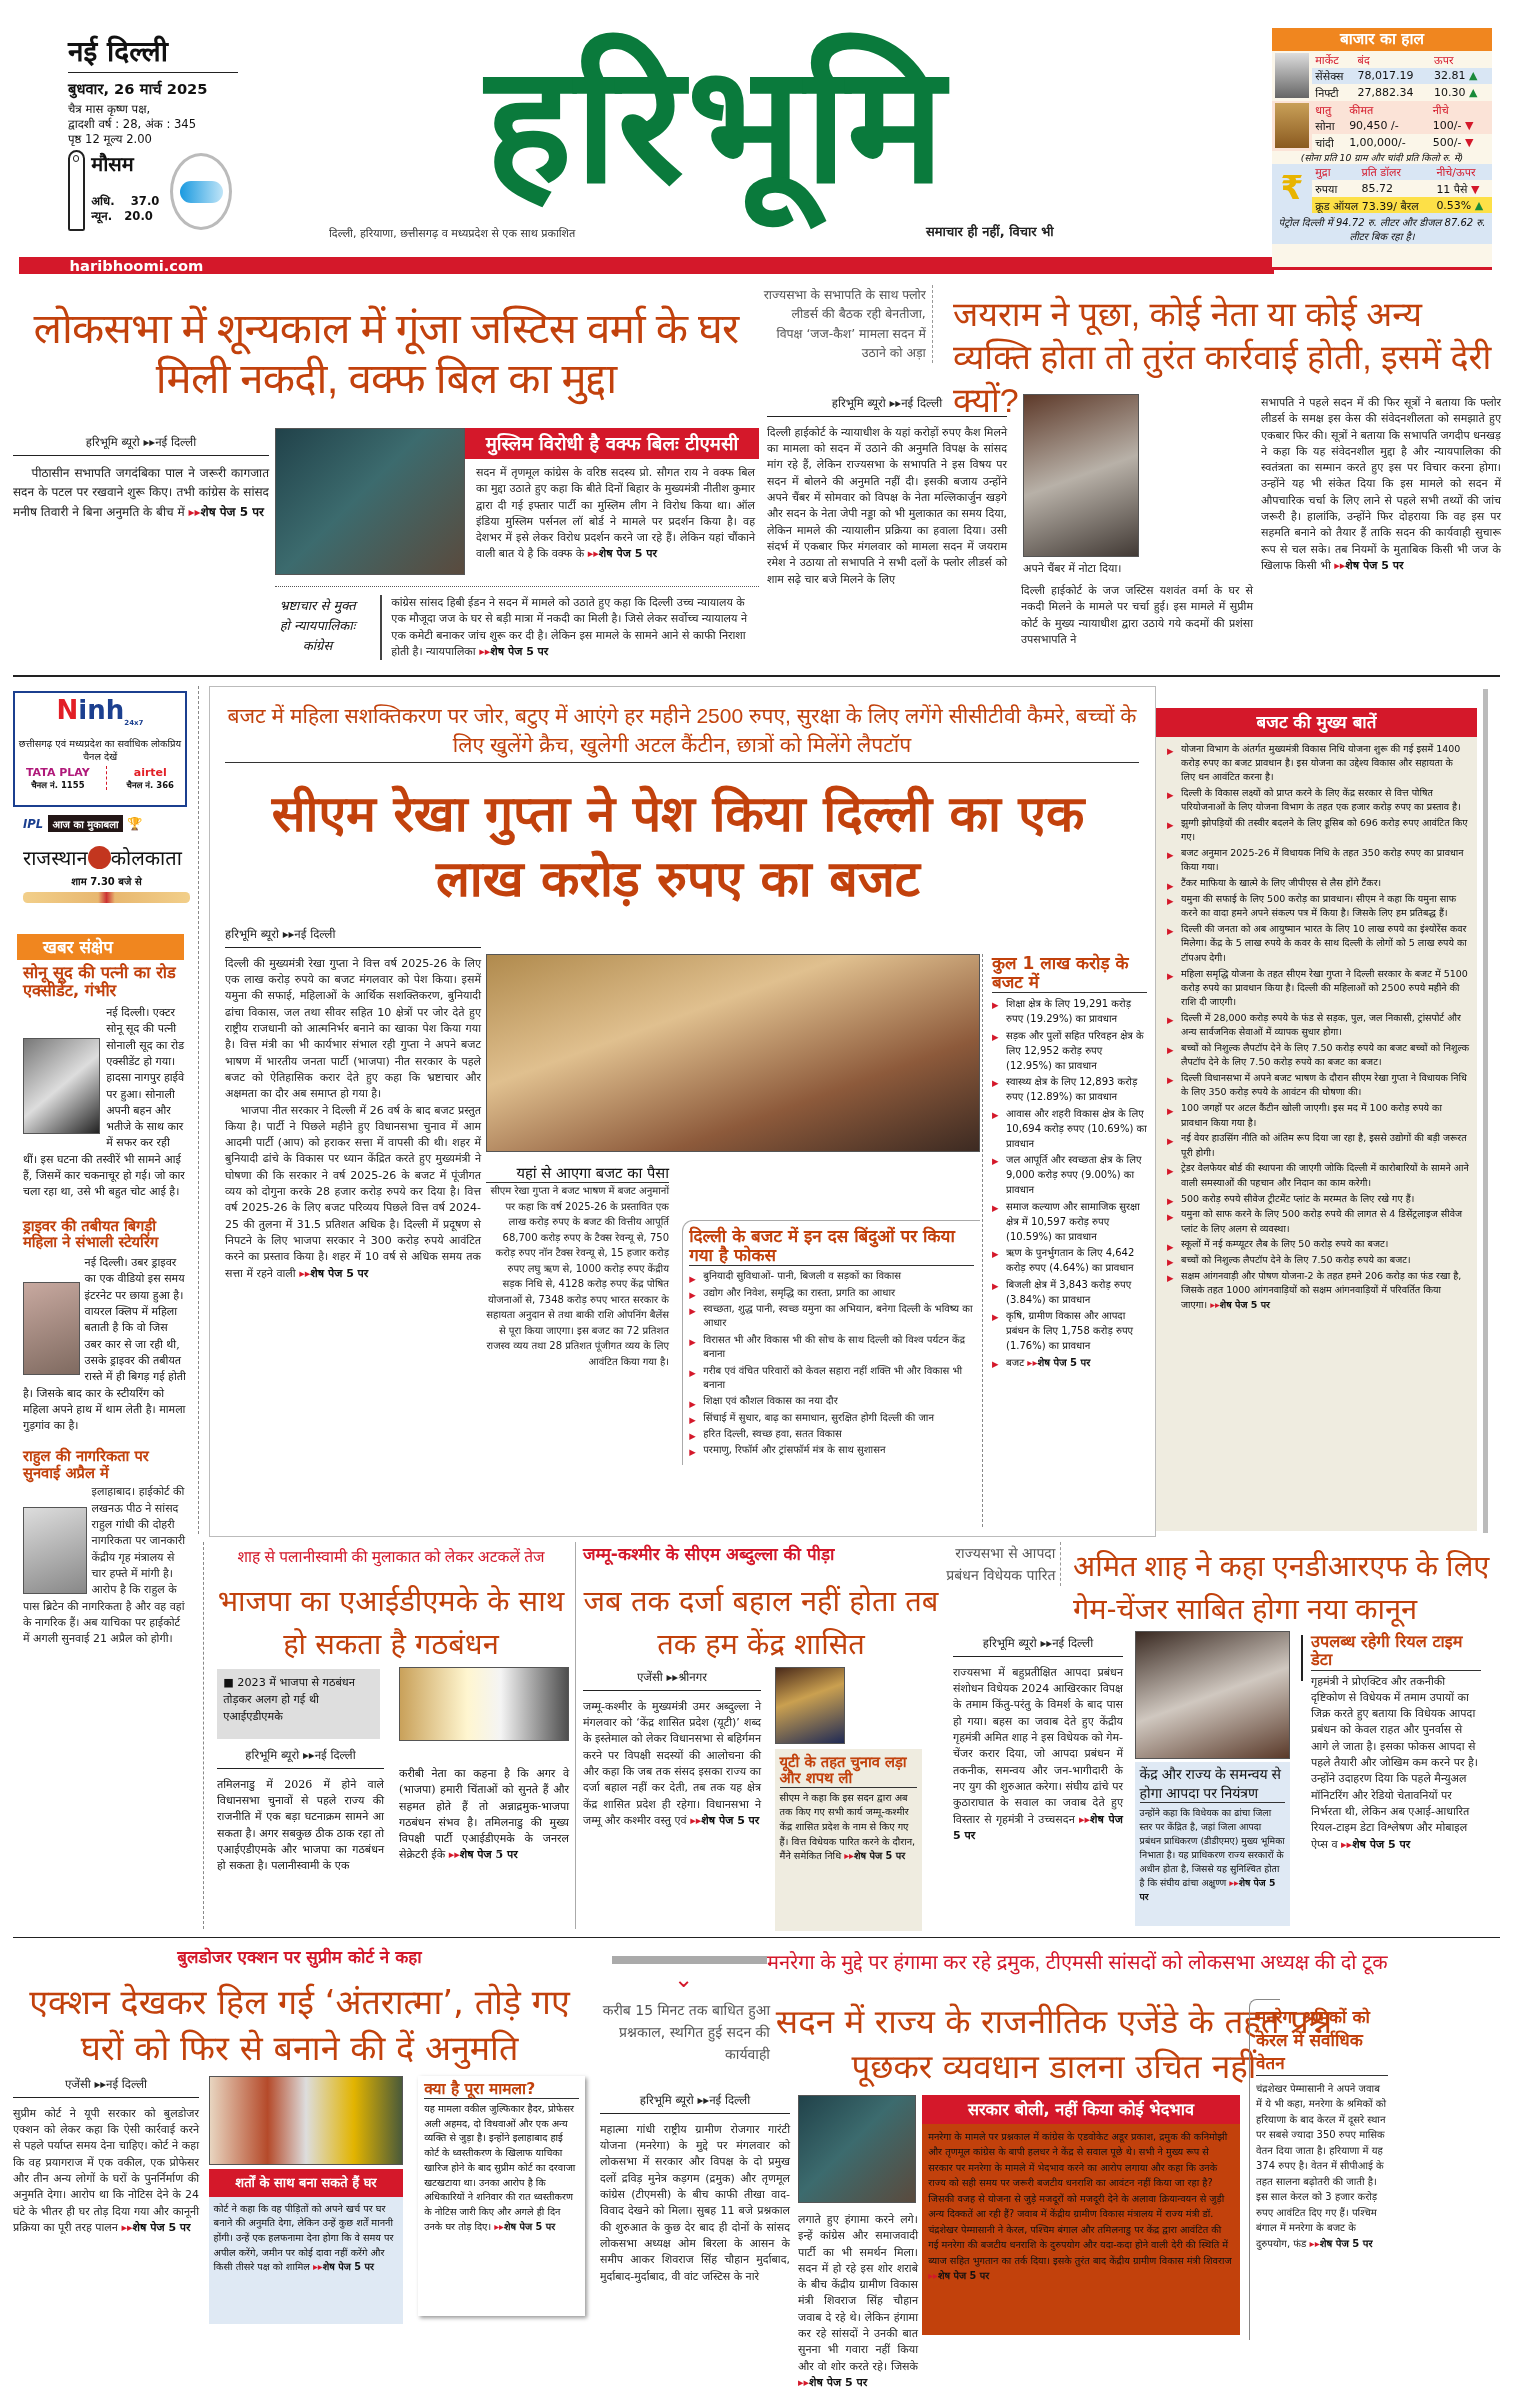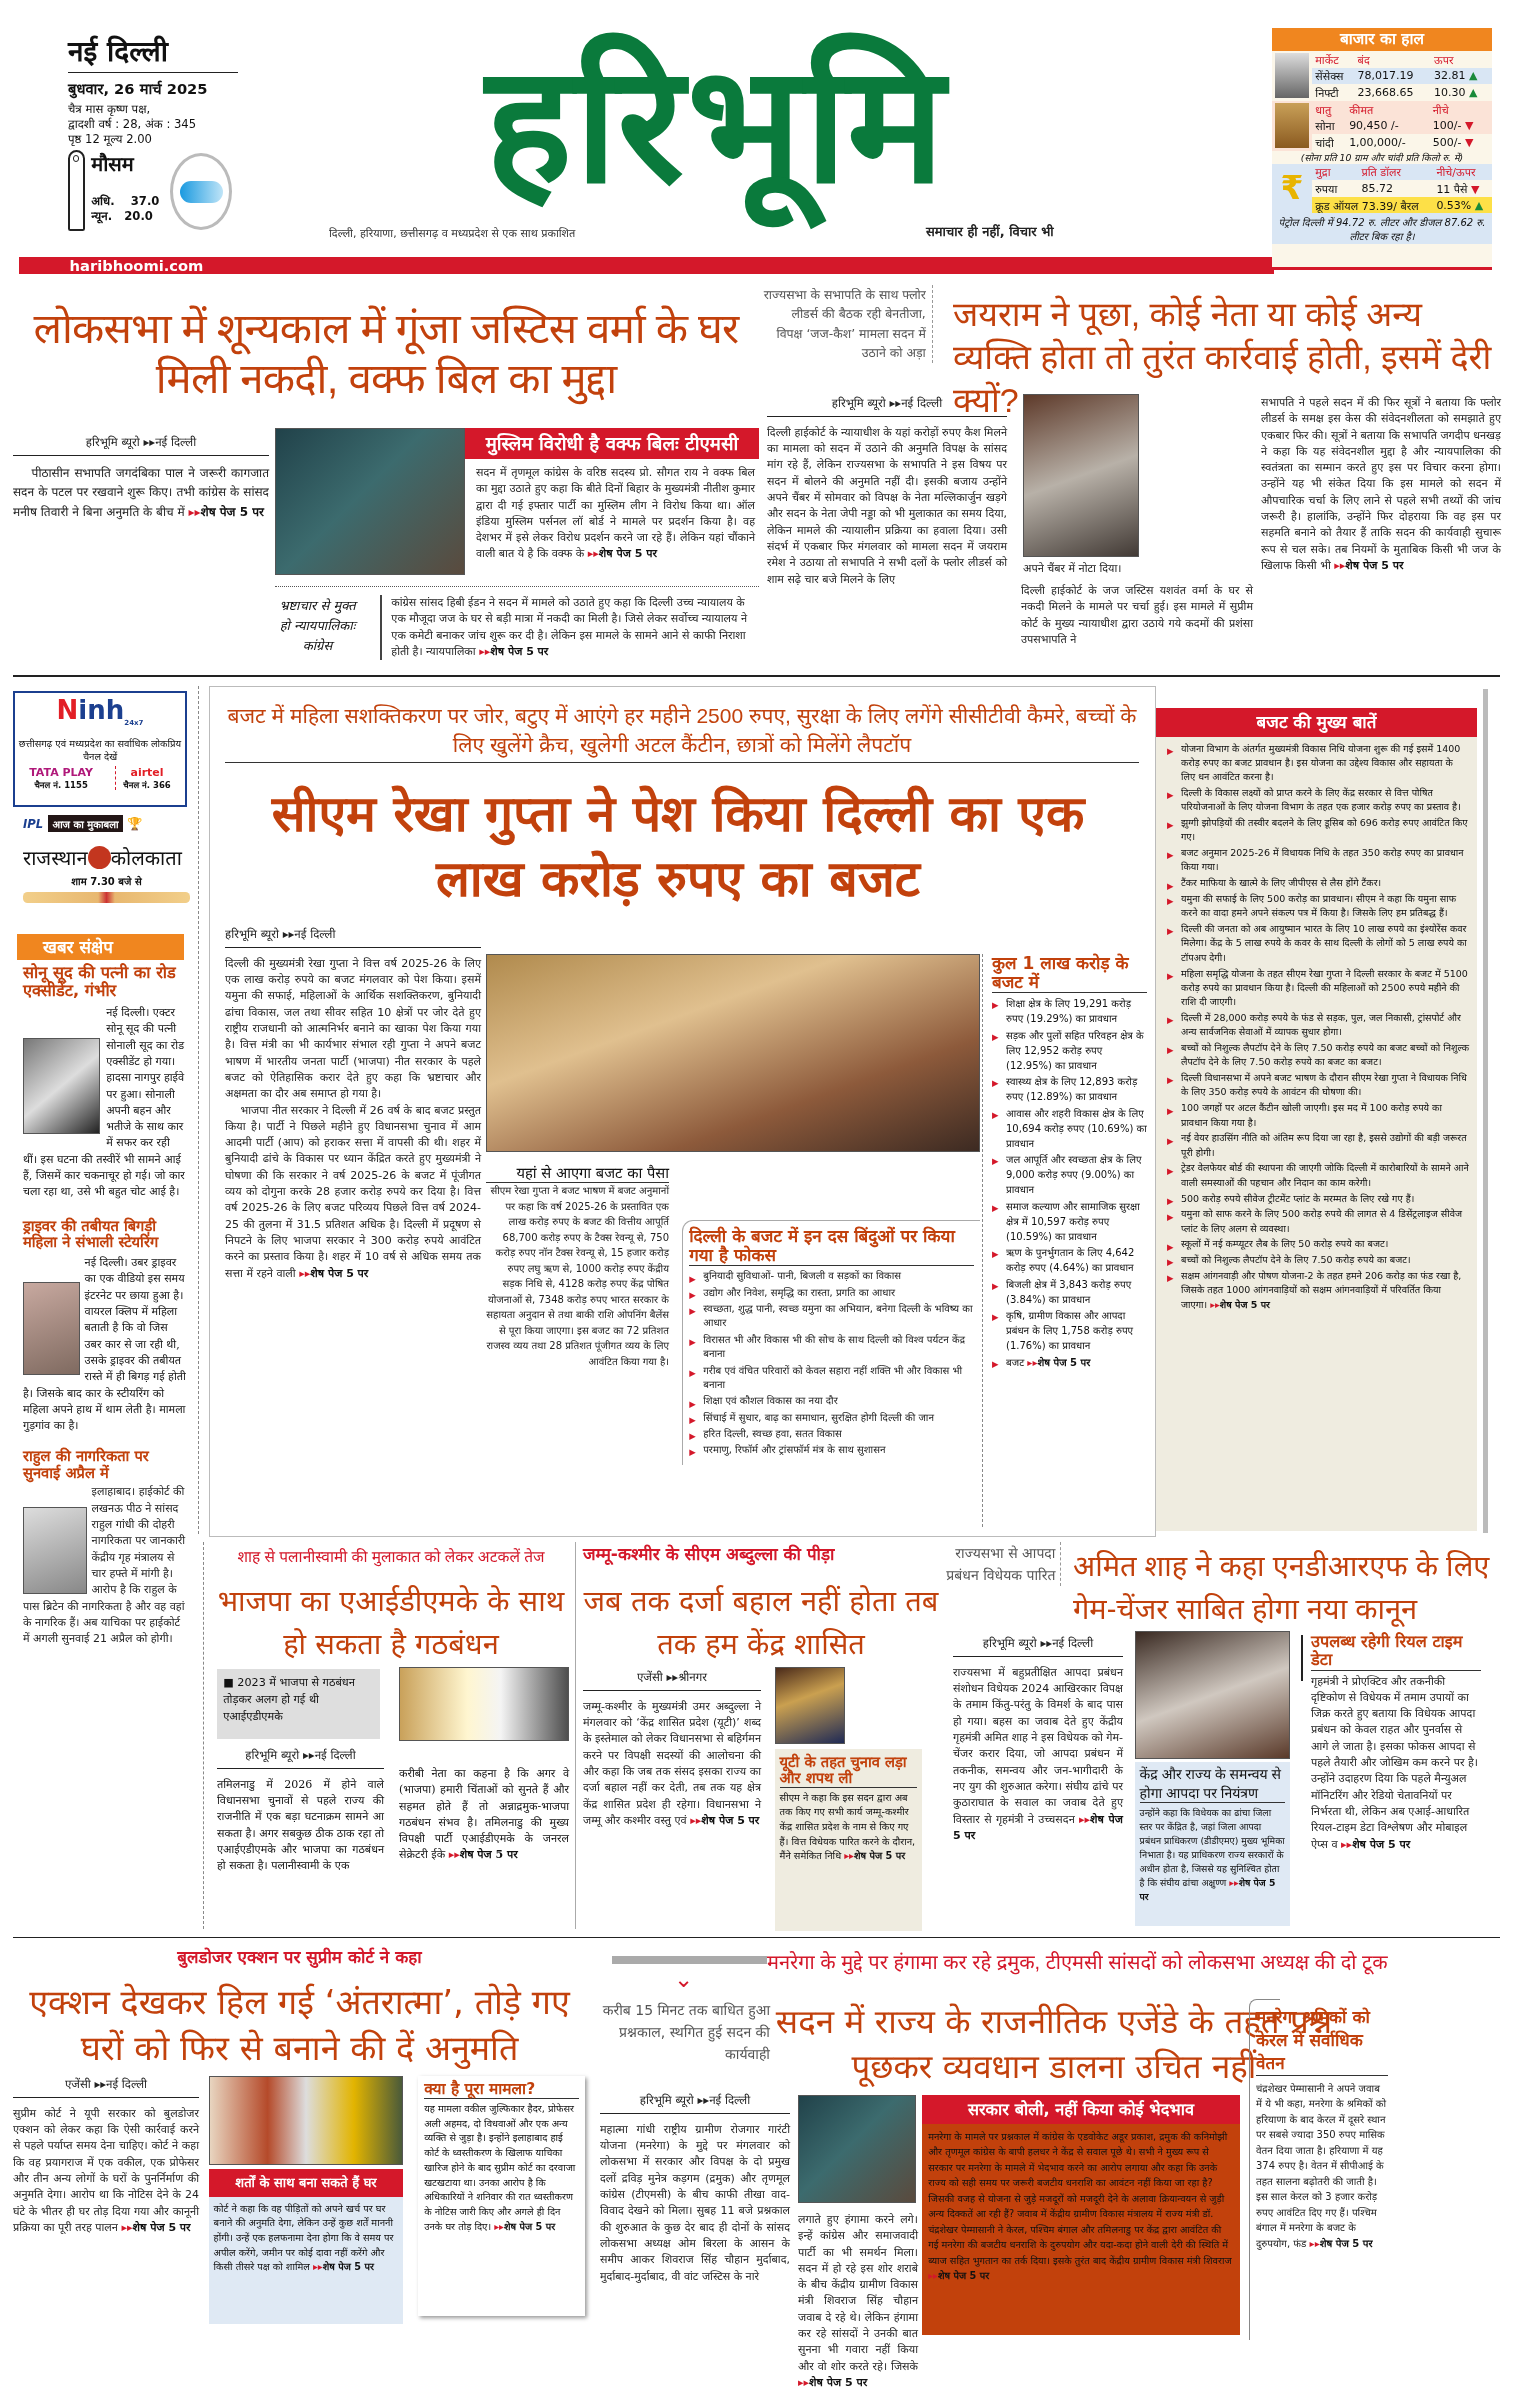--- a/index.html
+++ b/index.html
@@ -70,21 +70,21 @@
           <td>बंद</td>
           <td>ऊपर</td>
         </tr>
     <tr style="background:#d9e6f4;">
           <td>सेंसेक्स</td>
           <td>78,017.19</td>
           <td><span>32.81</span> <span style="color:#1a8a3a">▲</span></td>
         </tr>
     <tr>
           <td>निफ्टी</td>
-          <td>23,668.65</td>
+          <td>27,882.34</td>
           <td><span>10.30</span> <span style="color:#1a8a3a">▲</span></td>
         </tr>
   </tbody>
     </table>
   <table class="mkt" style="width:100%;border-collapse:collapse;">
     <tbody>
         <tr style="color:#d4182a;background:#fbe3d7;">
           <td rowspan="3" style="width:37px;">
             <div style="width:34px;height:45px;background:linear-gradient(#c9a058,#8a5a20);"></div>
           </td>
@@ -155,21 +155,21 @@
 <div class="hline" style="left:13px;top:675px;width:1487px;"></div>
 
 <div class="abs" style="left:13px;top:691px;width:174px;height:116px;border:2.3px solid #1b3f8f;text-align:center;padding:3.1px;">
   <div style="font-size:26px;font-weight:bold;color:#1b3f8f;line-height:28px;"><span style="color:#e21f26;">N</span><span>inh</span><sub style="font-size:7px;">24x7</sub></div>
   <div style="font-size:9.7px;line-height:13px;">छत्तीसगढ़ एवं मध्यप्रदेश का सर्वाधिक लोकप्रिय चैनल देखें</div>
   <div style="display:flex;justify-content:space-around;margin-top:3.1px;font-size:11px;font-weight:bold;">
     <div>
         <div style="color:#b0197a;">TATA PLAY</div>
         <div style="font-size:8.5px;">चैनल नं. 1155</div>
       </div>
-    <div style="border-left:0.8px dashed #d4182a;padding-left:7px;">
+    <div style="border-left:0.8px dashed #d4182a;padding-left:20px;">
         <div style="color:#e21f26;">airtel</div>
         <div style="font-size:8.5px;">चैनल नं. 366</div>
       </div>
   </div>
 </div>
 <div class="abs" style="left:23px;top:815px;width:167px;">
   <div style="display:flex;align-items:center;gap:4.6px;">
     <span style="color:#1b3f8f;font-weight:bold;font-style:italic;font-size:11.6px;">IPL</span>
     <span style="background:#231616;color:#fff;font-weight:bold;font-size:10px;padding:1.5px 4.6px;">आज का मुकाबला</span>
     <span style="color:#c9a020;font-size:12.4px;">🏆</span>

